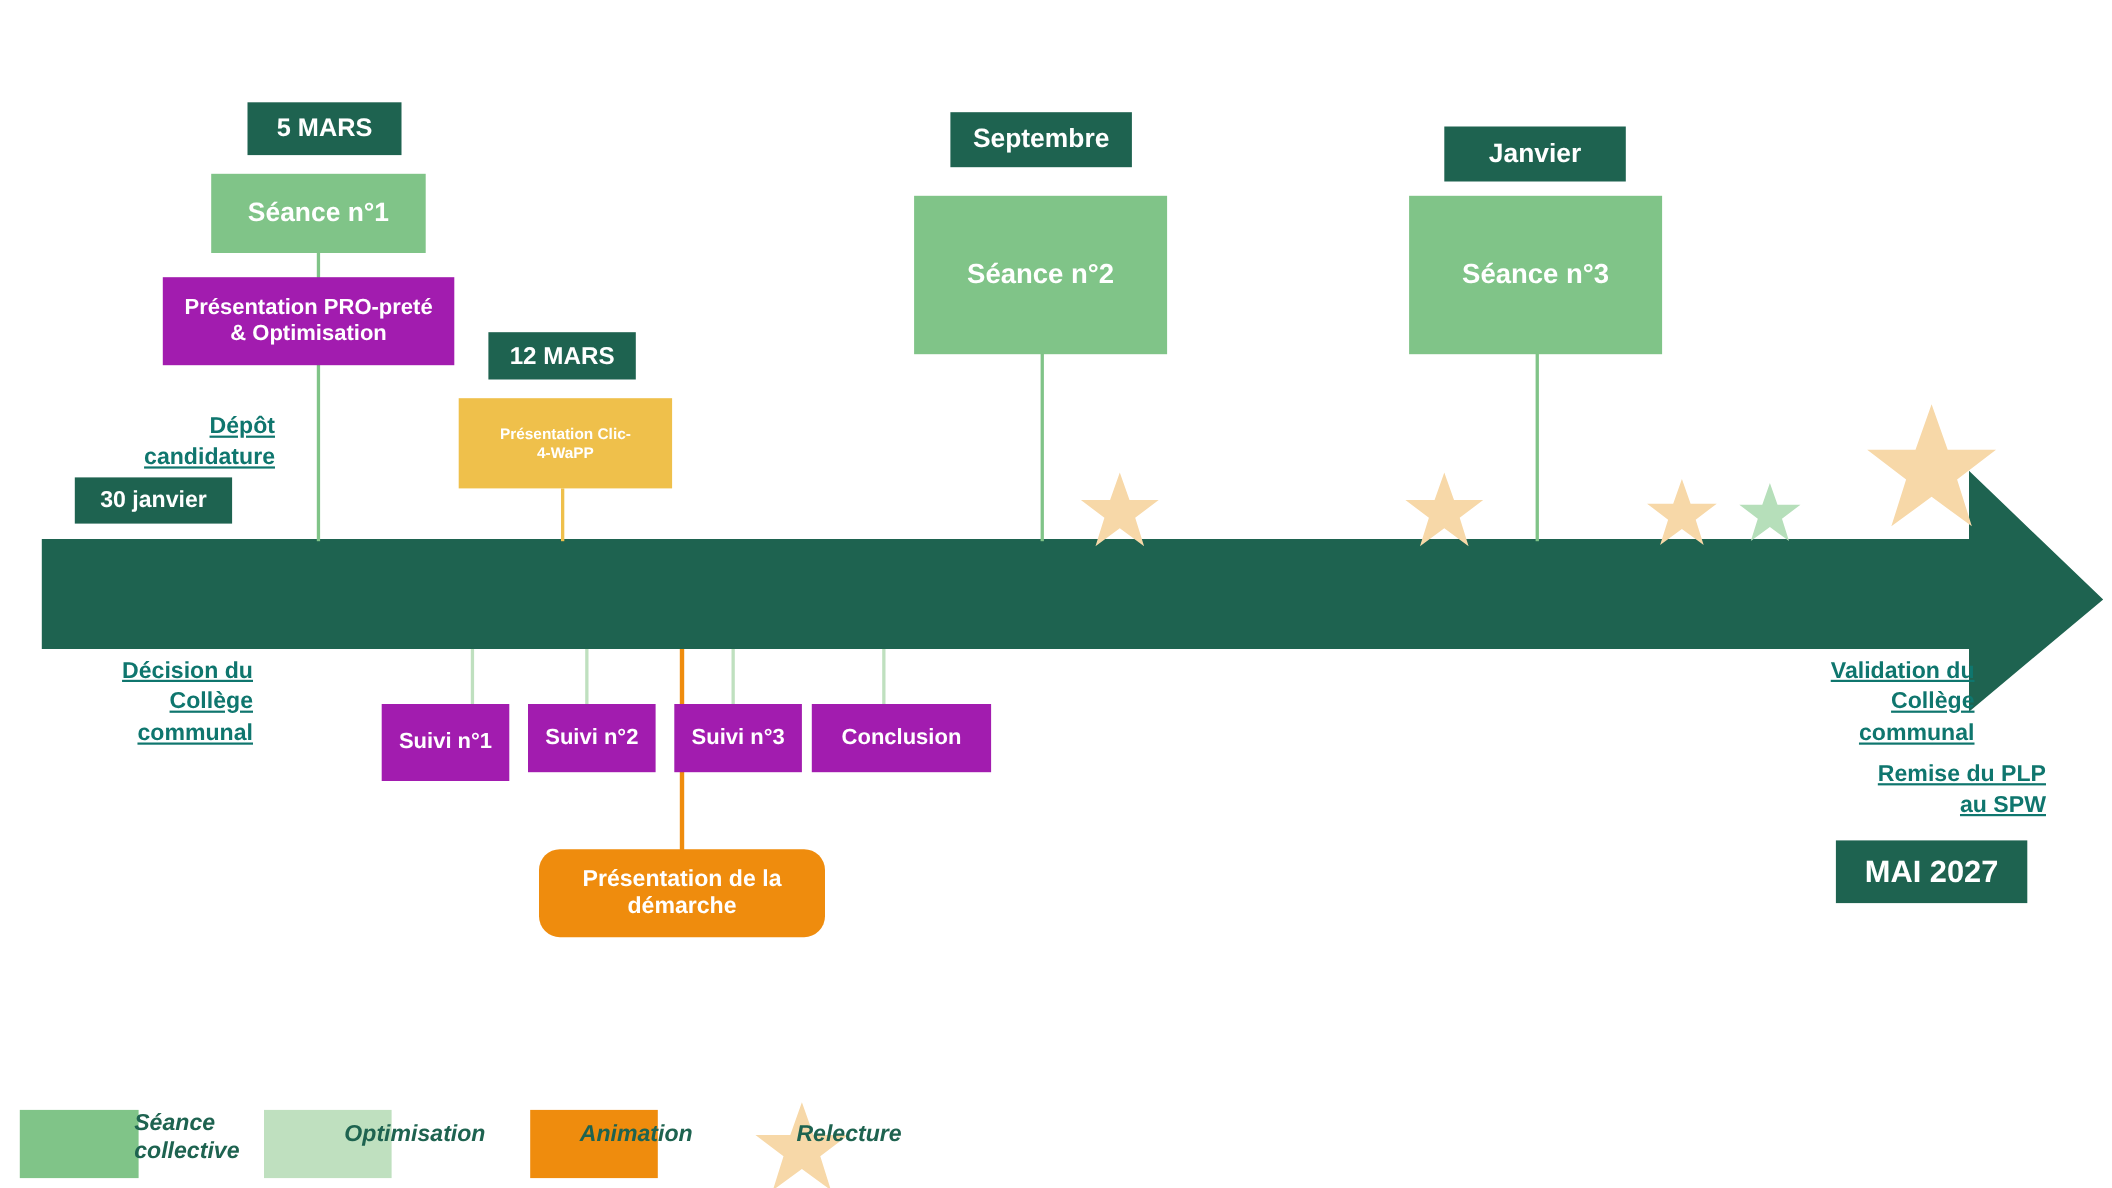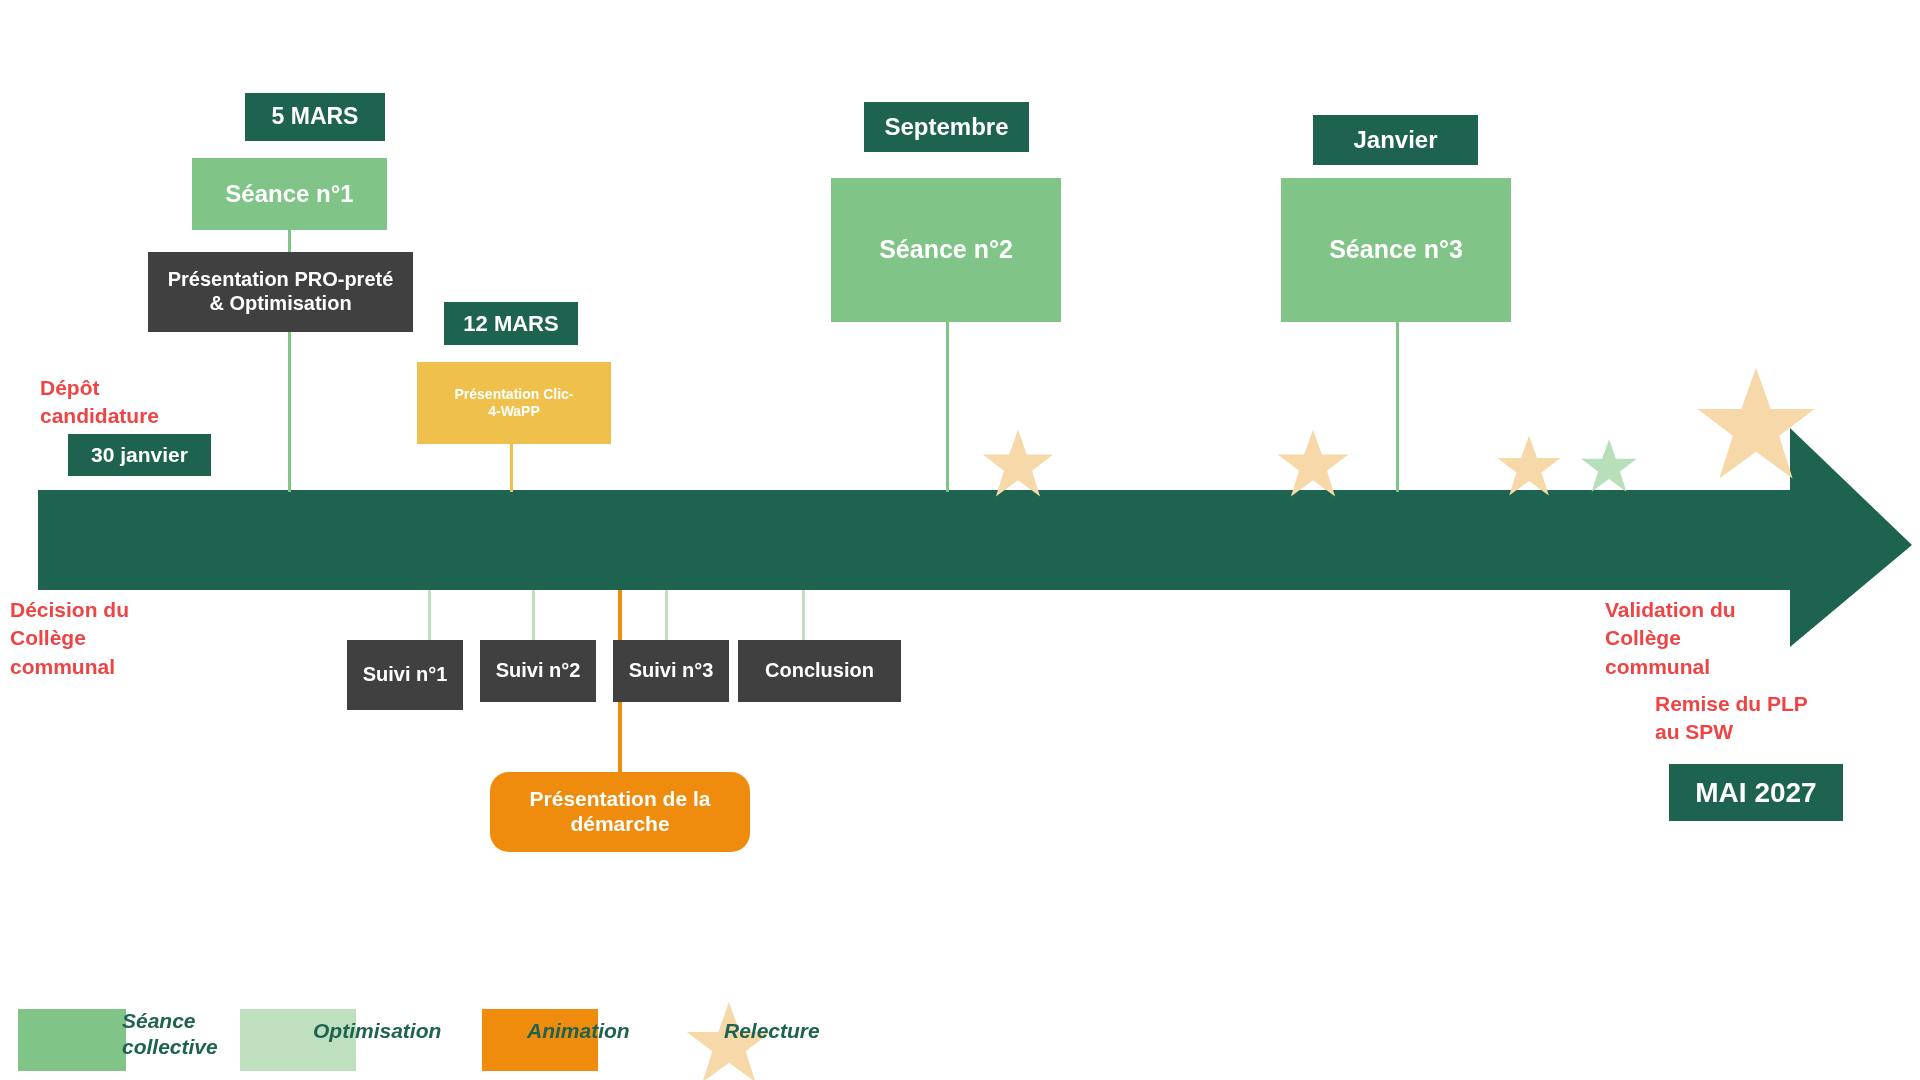--- a/index.html
+++ b/index.html
@@ -31,32 +31,33 @@
     align-items: center;
     justify-content: center;
     text-align: center;
     color: #ffffff;
     font-weight: bold;
     line-height: 1.18;
     padding: 2px 6px;
   }
   .box.dark     { background: #1e6350; }
   .box.mid      { background: #80c488; }
-  .box.light    { background: #404040; }
+  .box.light    { background: #a21caf; }
   .box.yellow   { background: #efc04b; }
   .box.orange   { background: #ef8c0d; }
 
   
   .txt {
     position: absolute;
     box-sizing: border-box;
-    color: #ef4444;
+    color: #0f766e;
     font-weight: bold;
-    text-align: left;
+    text-align: right;
     line-height: 1.35;
+    text-decoration: underline;
   }
 
   
   .conn { position: absolute; }
   .conn.green  { background: #80c488; }
   .conn.lgreen { background: #bfe0bf; }
   .conn.yellow { background: #efc04b; }
   .conn.orange { background: #ef8c0d; }
 
   
@@ -78,21 +79,21 @@
 <body>
 
 <div id="stage">
 
   <svg id="arrow-wrap" viewBox="0 0 1920 1080" width="1920" height="1080" aria-hidden="true">
     <polygon points="38,490 1790,490 1790,428 1912,545 1790,647 1790,590 38,590" fill="#1e6350"></polygon>
   </svg>
 
   <div class="conn green" style="left:288px; top:196px; width:3px; height:296px;"></div>
 
-  <div class="box dark" style="left:225px; top:93px; width:140px; height:48px; font-size:23px;margin-left:20px;">5 MARS</div>
+  <div class="box dark" style="left:225px; top:93px; width:140px; height:48px; font-size:23px;">5 MARS</div>
 
   <div class="box mid" style="left:192px; top:158px; width:195px; height:72px; font-size:24px;text-align:center;">Séance n°1</div>
 
   <div class="box light" style="left:148px; top:252px; width:265px; height:80px; font-size:20px; flex-direction:column;">
     <span>Présentation PRO-preté</span>
     <span>&amp; Optimisation</span>
   </div>
 
   <div class="txt" style="left:40px; top:374px; width:210px; font-size:21px;">
     <div>Dépôt</div>

